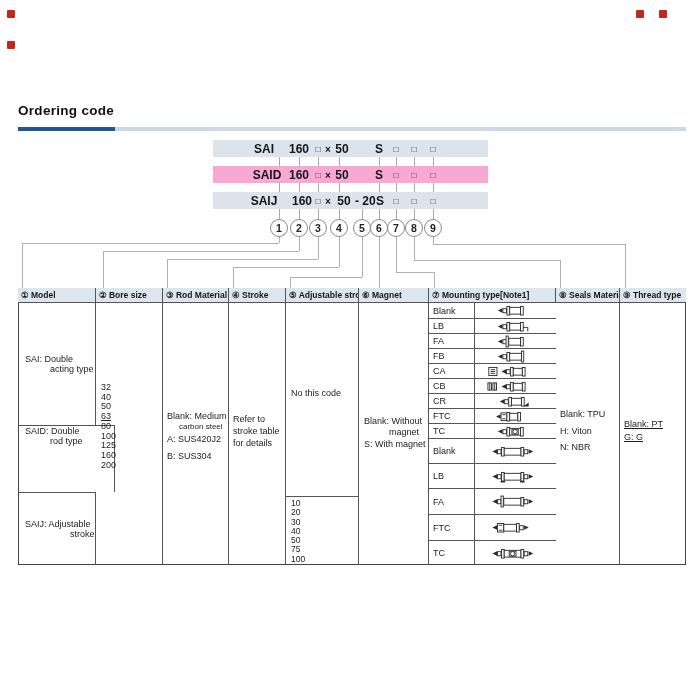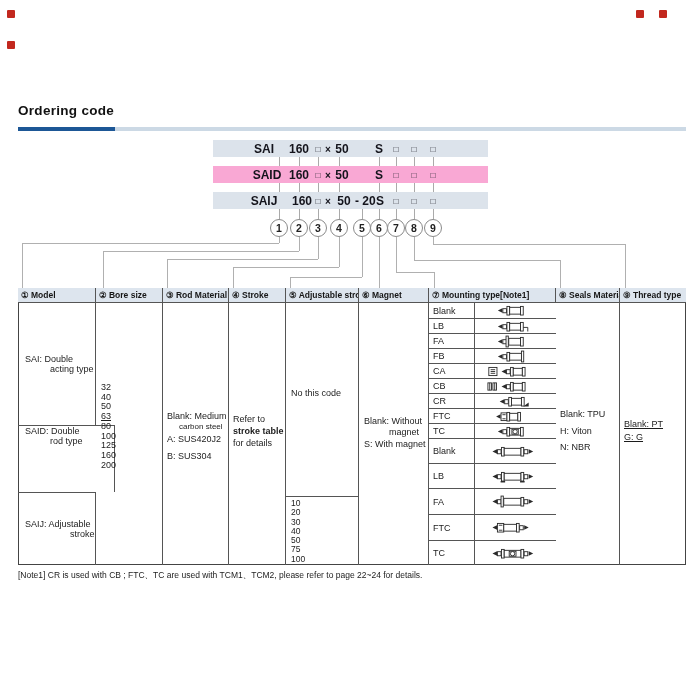--- a/index.html
+++ b/index.html
@@ -184,21 +184,21 @@
         <div class="ln" style="padding-left: 5px; line-height: 9.7px;">200</div>
       </div>
       <div class="cell" style="left: 163px; top: 303px; width: 66px; height: 262px; padding-top: 108px;">
         <div class="ln" style="padding-left: 4px;">Blank: Medium</div>
         <div class="ln" style="padding-left: 16px; margin-top: 1px; font-size: 8px;">carbon steel</div>
         <div class="ln" style="padding-left: 4px; margin-top: 3px;">A: SUS420J2</div>
         <div class="ln" style="padding-left: 4px; margin-top: 7px;">B: SUS304</div>
       </div>
       <div class="cell" style="left: 229px; top: 303px; width: 57px; height: 262px; padding-top: 110px;">
         <div class="ln" style="padding-left: 4px; line-height: 12px;">Refer to</div>
-        <div class="ln" style="padding-left: 4px; line-height: 12px; font-weight: bold;">stroke table</div>
+        <div class="ln" style="padding-left: 4px; line-height: 12px;">stroke table</div>
         <div class="ln" style="padding-left: 4px; line-height: 12px;">for details</div>
       </div>
       <div class="cell" style="left: 286px; top: 303px; width: 73px; height: 193px; padding-top: 85px;">
         <div class="ln" style="padding-left: 5px;">No this code</div>
       </div>
       <div class="cell tdiv" style="left: 286px; top: 496px; width: 73px; height: 69px; padding-top: 2px;">
         <div class="ln" style="padding-left: 5px; font-size: 8.5px; line-height: 9.3px;">10</div>
         <div class="ln" style="padding-left: 5px; font-size: 8.5px; line-height: 9.3px;">20</div>
         <div class="ln" style="padding-left: 5px; font-size: 8.5px; line-height: 9.3px;">30</div>
         <div class="ln" style="padding-left: 5px; font-size: 8.5px; line-height: 9.3px;">40</div>
@@ -407,20 +407,19 @@
         <div class="ln" style="padding-left: 4px; line-height: 16.5px;">Blank: TPU</div>
         <div class="ln" style="padding-left: 4px; line-height: 16.5px;">H: Viton</div>
         <div class="ln" style="padding-left: 4px; line-height: 16.5px;">N: NBR</div>
       </div>
       <div class="cell last" style="left: 620px; top: 303px; width: 66px; height: 262px; padding-top: 115px; text-decoration: underline;">
         <div class="ln" style="padding-left: 4px; line-height: 13px;">Blank: PT</div>
         <div class="ln" style="padding-left: 4px; line-height: 13px;">G: G</div>
       </div>
     </div>
 
-  <div id="note">[Note1] CR is used with CB ; FTC、TC are used with TCM1、TCM2, please refer to page 22~24 for details.</div>
   <div id="red-marks">
       <div class="red-mark" style="left: 7px; top: 10px; background: rgb(194, 40, 30);"></div>
       <div class="red-mark" style="left: 7px; top: 41px; background: rgb(194, 40, 30);"></div>
       <div class="red-mark" style="left: 636px; top: 10px; background: rgb(194, 40, 30);"></div>
       <div class="red-mark" style="left: 659px; top: 10px; background: rgb(194, 40, 30);"></div>
     </div>
 </div>
 
 </body></html>

